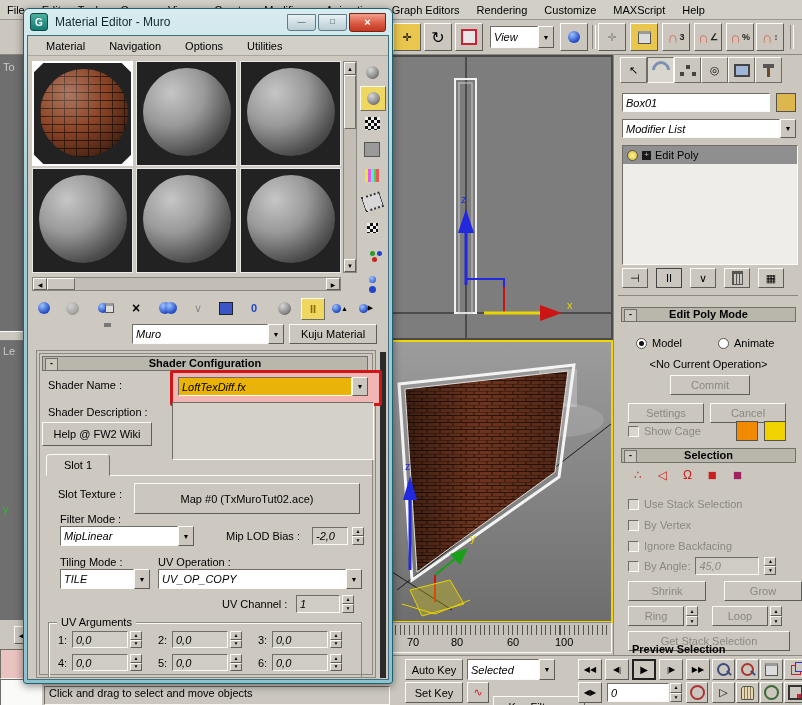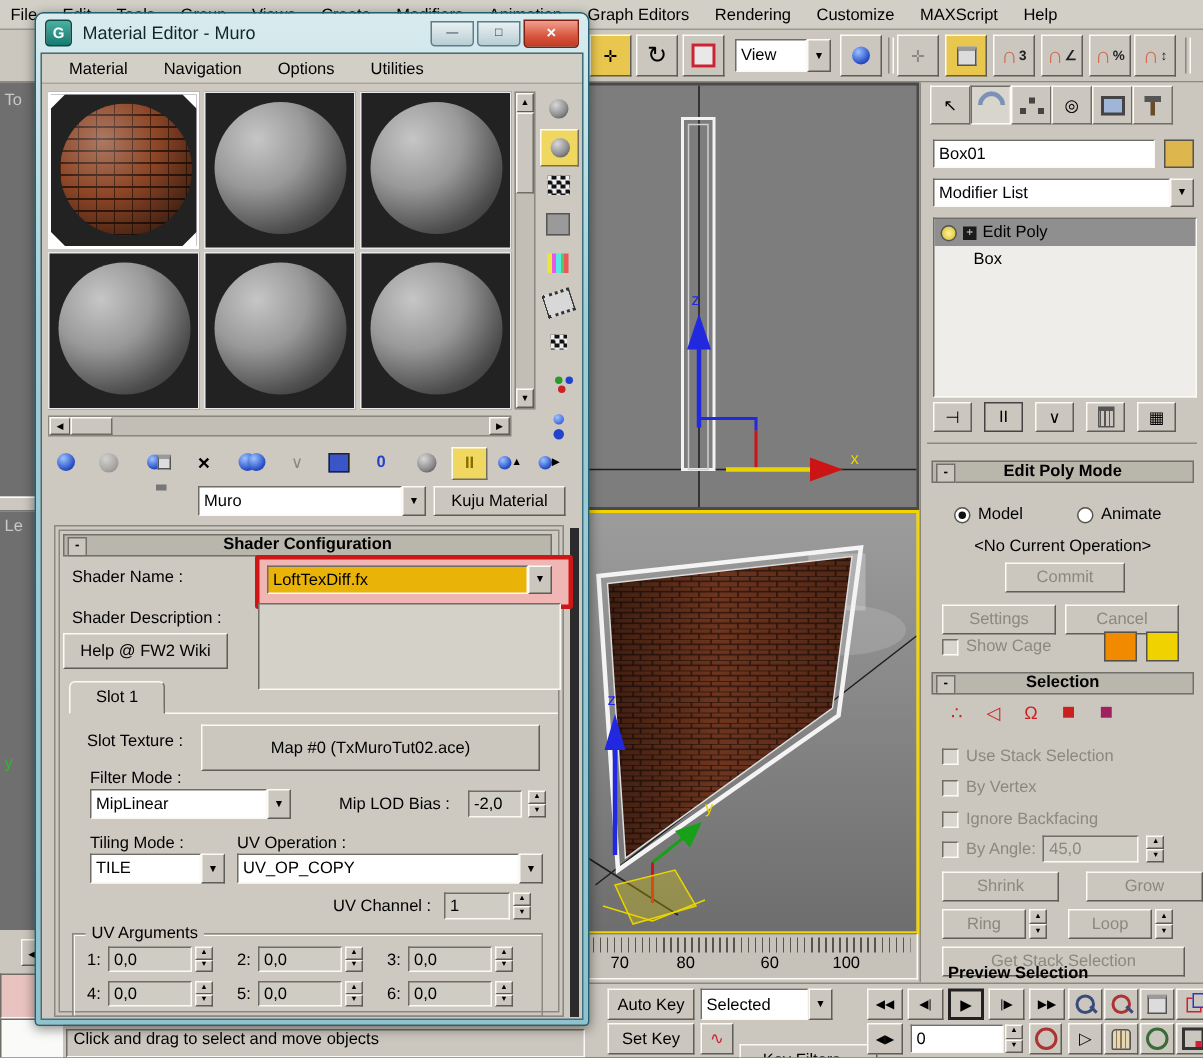--- a/index.html
+++ b/index.html
@@ -7,21 +7,21 @@
         font-family:"Liberation Sans",sans-serif;font-size:11px;color:#000;
         background:#cbc7bf;}
   .abs{position:absolute;}
   
   .raised{border:1px solid;border-color:#fbfaf5 #6f6d66 #6f6d66 #fbfaf5;background:#cbc7bf;}
   .sunken{border:1px solid;border-color:#6f6d66 #fbfaf5 #fbfaf5 #6f6d66;background:#fff;}
   .btn{border:1px solid;border-color:#fbfaf5 #5f5d57 #5f5d57 #fbfaf5;background:#cbc7bf;
        display:flex;align-items:center;justify-content:center;cursor:default;box-sizing:border-box;}
   .btn.dis{color:#8a887f;}
   .fld{border:1px solid;border-color:#6f6d66 #fbfaf5 #fbfaf5 #6f6d66;background:#fff;
-       display:flex;align-items:center;padding-left:3px;box-sizing:border-box;overflow:hidden;white-space:nowrap;}
+       display:flex;align-items:center;padding-left:3px;box-sizing:border-box;overflow:hidden;white-space:nowrap;font-style:italic;}
   .fld.gray{background:#cfccc4;}
   .dd{display:flex;box-sizing:border-box;}
   .dd .fld{flex:1;height:100%;}
   .dd .arrowbtn{width:16px;height:100%;font-size:7px;box-sizing:border-box;}
   .spin{width:12px;display:flex;flex-direction:column;box-sizing:border-box;}
   .spin .btn{flex:1;font-size:5px;padding:0;line-height:1;}
   .sep-v{width:2px;border-left:1px solid #8a8880;border-right:1px solid #fbfaf5;}
   
   #menubar{left:0;top:0;width:802px;height:20px;background:#d2cfc7;display:flex;gap:17px;
            align-items:center;padding-left:7px;border-bottom:1px solid #9a978f;box-sizing:border-box;}
@@ -284,23 +284,20 @@
       <div class="btn arrowbtn">
           <span>▼</span>
         </div>
     </div>
     <div class="abs sunken" style="left:8px;top:90px;width:174px;height:118px;background:#eeede9">
       <div style="height:18px;background:#8f8f8f;display:flex;align-items:center;gap:4px;padding-left:4px">
         <span class="bulb"></span>
         <span class="plusbox">+</span>
         <span>Edit Poly</span>
       </div>
-      <div style="height:18px;display:flex;align-items:center;padding-left:26px">
-        <span>Box</span>
-      </div>
     </div>
     <div class="abs" style="left:8px;top:213px;display:flex;gap:8px">
       <div class="btn" style="width:26px;height:20px">
           <span>⊣</span>
         </div>
       <div class="btn" style="width:26px;height:20px;border:1px solid #444">
           <span>II</span>
         </div>
       <div class="btn" style="width:26px;height:20px">
           <span>∨</span>

